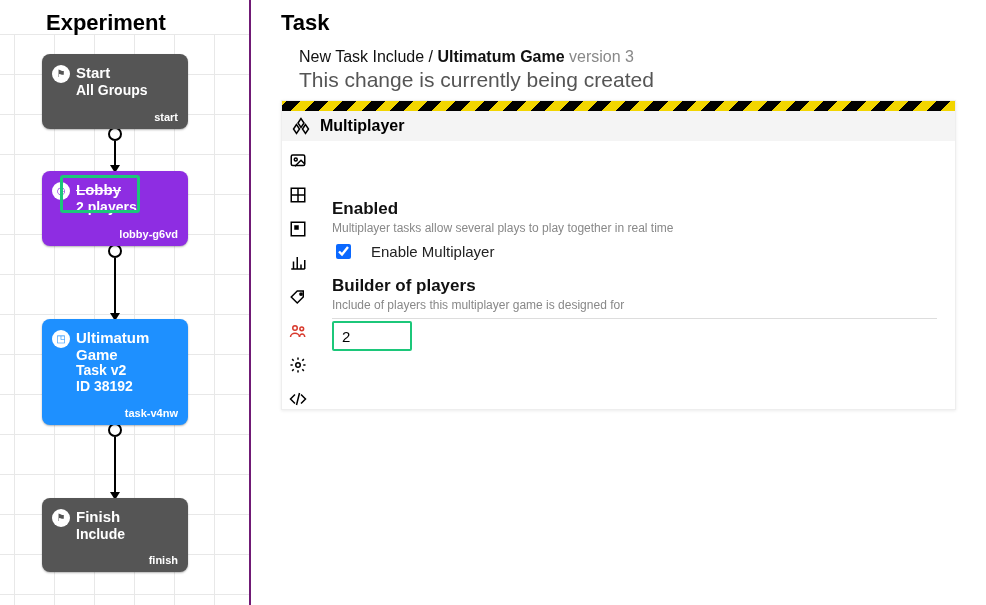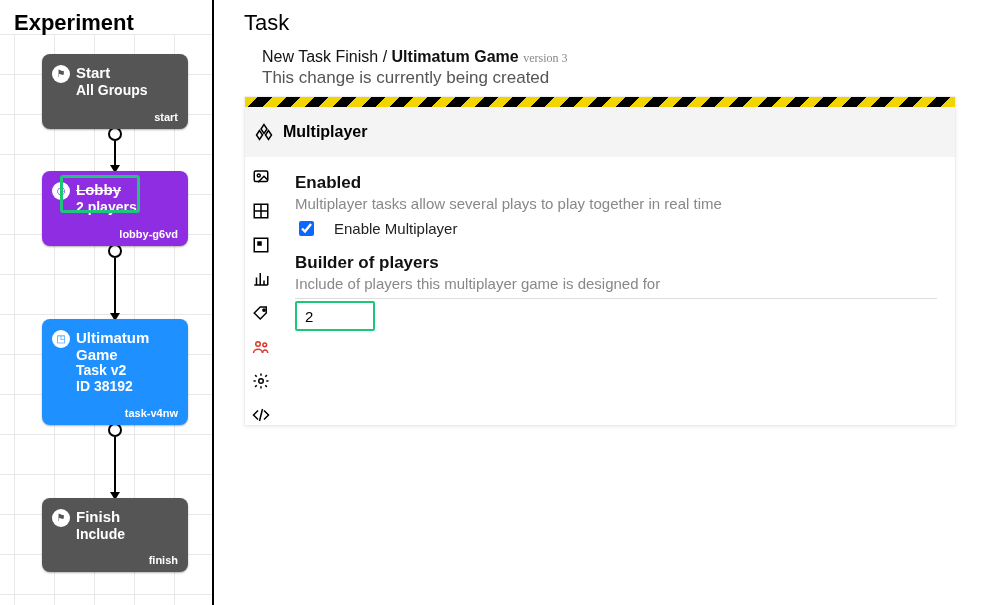--- a/index.html
+++ b/index.html
@@ -7,25 +7,26 @@
     margin: 0;
     font-family: -apple-system, BlinkMacSystemFont, "Segoe UI", Arial, sans-serif;
     background: #fff;
     width: 986px;
     height: 605px;
     overflow: hidden;
     display: flex;
   }
   
   .experiment-panel {
-    width: 214px;
+    width: 251px;
     height: 605px;
-    border-right: 2px solid #000000;
+    border-right: 2px solid #701a75;
     position: relative;
     overflow: hidden;
+    padding-left: 32px;
   }
   .exp-title {
     font-size: 22px;
     font-weight: 800;
     margin: 10px 0 0 14px;
     position: relative;
     z-index: 2;
   }
   .grid-bg {
     position: absolute;
@@ -97,52 +98,52 @@
     font-size: 10px; line-height: 1;
   }
 
   
   .task-panel {
     flex: 1;
     padding: 10px 30px 0 30px;
   }
   .task-title {
     font-size: 22px;
-    font-weight: 400;
+    font-weight: 700;
   }
   .crumb {
     margin: 12px 0 2px 18px;
     font-size: 16px;
     color: #111;
   }
   .crumb .name { font-weight: 700; }
-  .crumb .ver  { font-size: 12px; color: #888; font-family: Liberation Serif, serif; }
+  .crumb .ver  { font-size: 16px; color: #888; }
   .status {
     margin: 0 0 8px 18px;
-    font-size: 17px;
+    font-size: 21px;
     color: #555;
   }
   .hazard {
     height: 10px;
     background-image: repeating-linear-gradient(
       -45deg,
       #f2d500 0, #f2d500 10px,
       #000 10px, #000 20px
     );
   }
   .section {
     display: flex;
-    align-items: flex-start;
+    align-items: center;
   }
   .section-header {
     background: #f4f4f4;
     display: flex;
     align-items: center;
     gap: 10px;
-    padding: 16px 10px;
+    padding: 6px 10px;
     font-size: 16px;
     font-weight: 700;
   }
   .side-icons {
     width: 32px;
     display: flex;
     flex-direction: column;
     align-items: center;
     padding-top: 10px;
     gap: 14px;
@@ -164,21 +165,21 @@
     border: 1px solid #eee;
     box-shadow: 0 1px 3px rgba(0,0,0,.08);
   }
   .field-title {
     font-size: 17px;
     font-weight: 800;
     color: #111;
     margin-bottom: 2px;
   }
   .field-desc {
-    font-size: 15px;
+    font-size: 12px;
     color: #888;
     margin-bottom: 6px;
   }
   .chk-row {
     display: flex;
     align-items: center;
     gap: 17px;
     font-size: 15px;
     color: #222;
     margin-bottom: 14px;
@@ -275,21 +276,21 @@
       <div class="tag">finish</div>
     </div>
 
   </div>
 </div>
 
 <div class="task-panel">
   <div class="task-title">Task</div>
 
   <div class="crumb">
-    <span>New Task Finish</span>
+    <span>New Task Include</span>
     <span>/</span>
     <span class="name">Ultimatum Game</span>
     <span class="ver">version 3</span>
   </div>
   <div class="status">This change is currently being created</div>
 
   <div class="content-wrap">
     <div class="hazard"></div>
 
     <div class="section-header">

